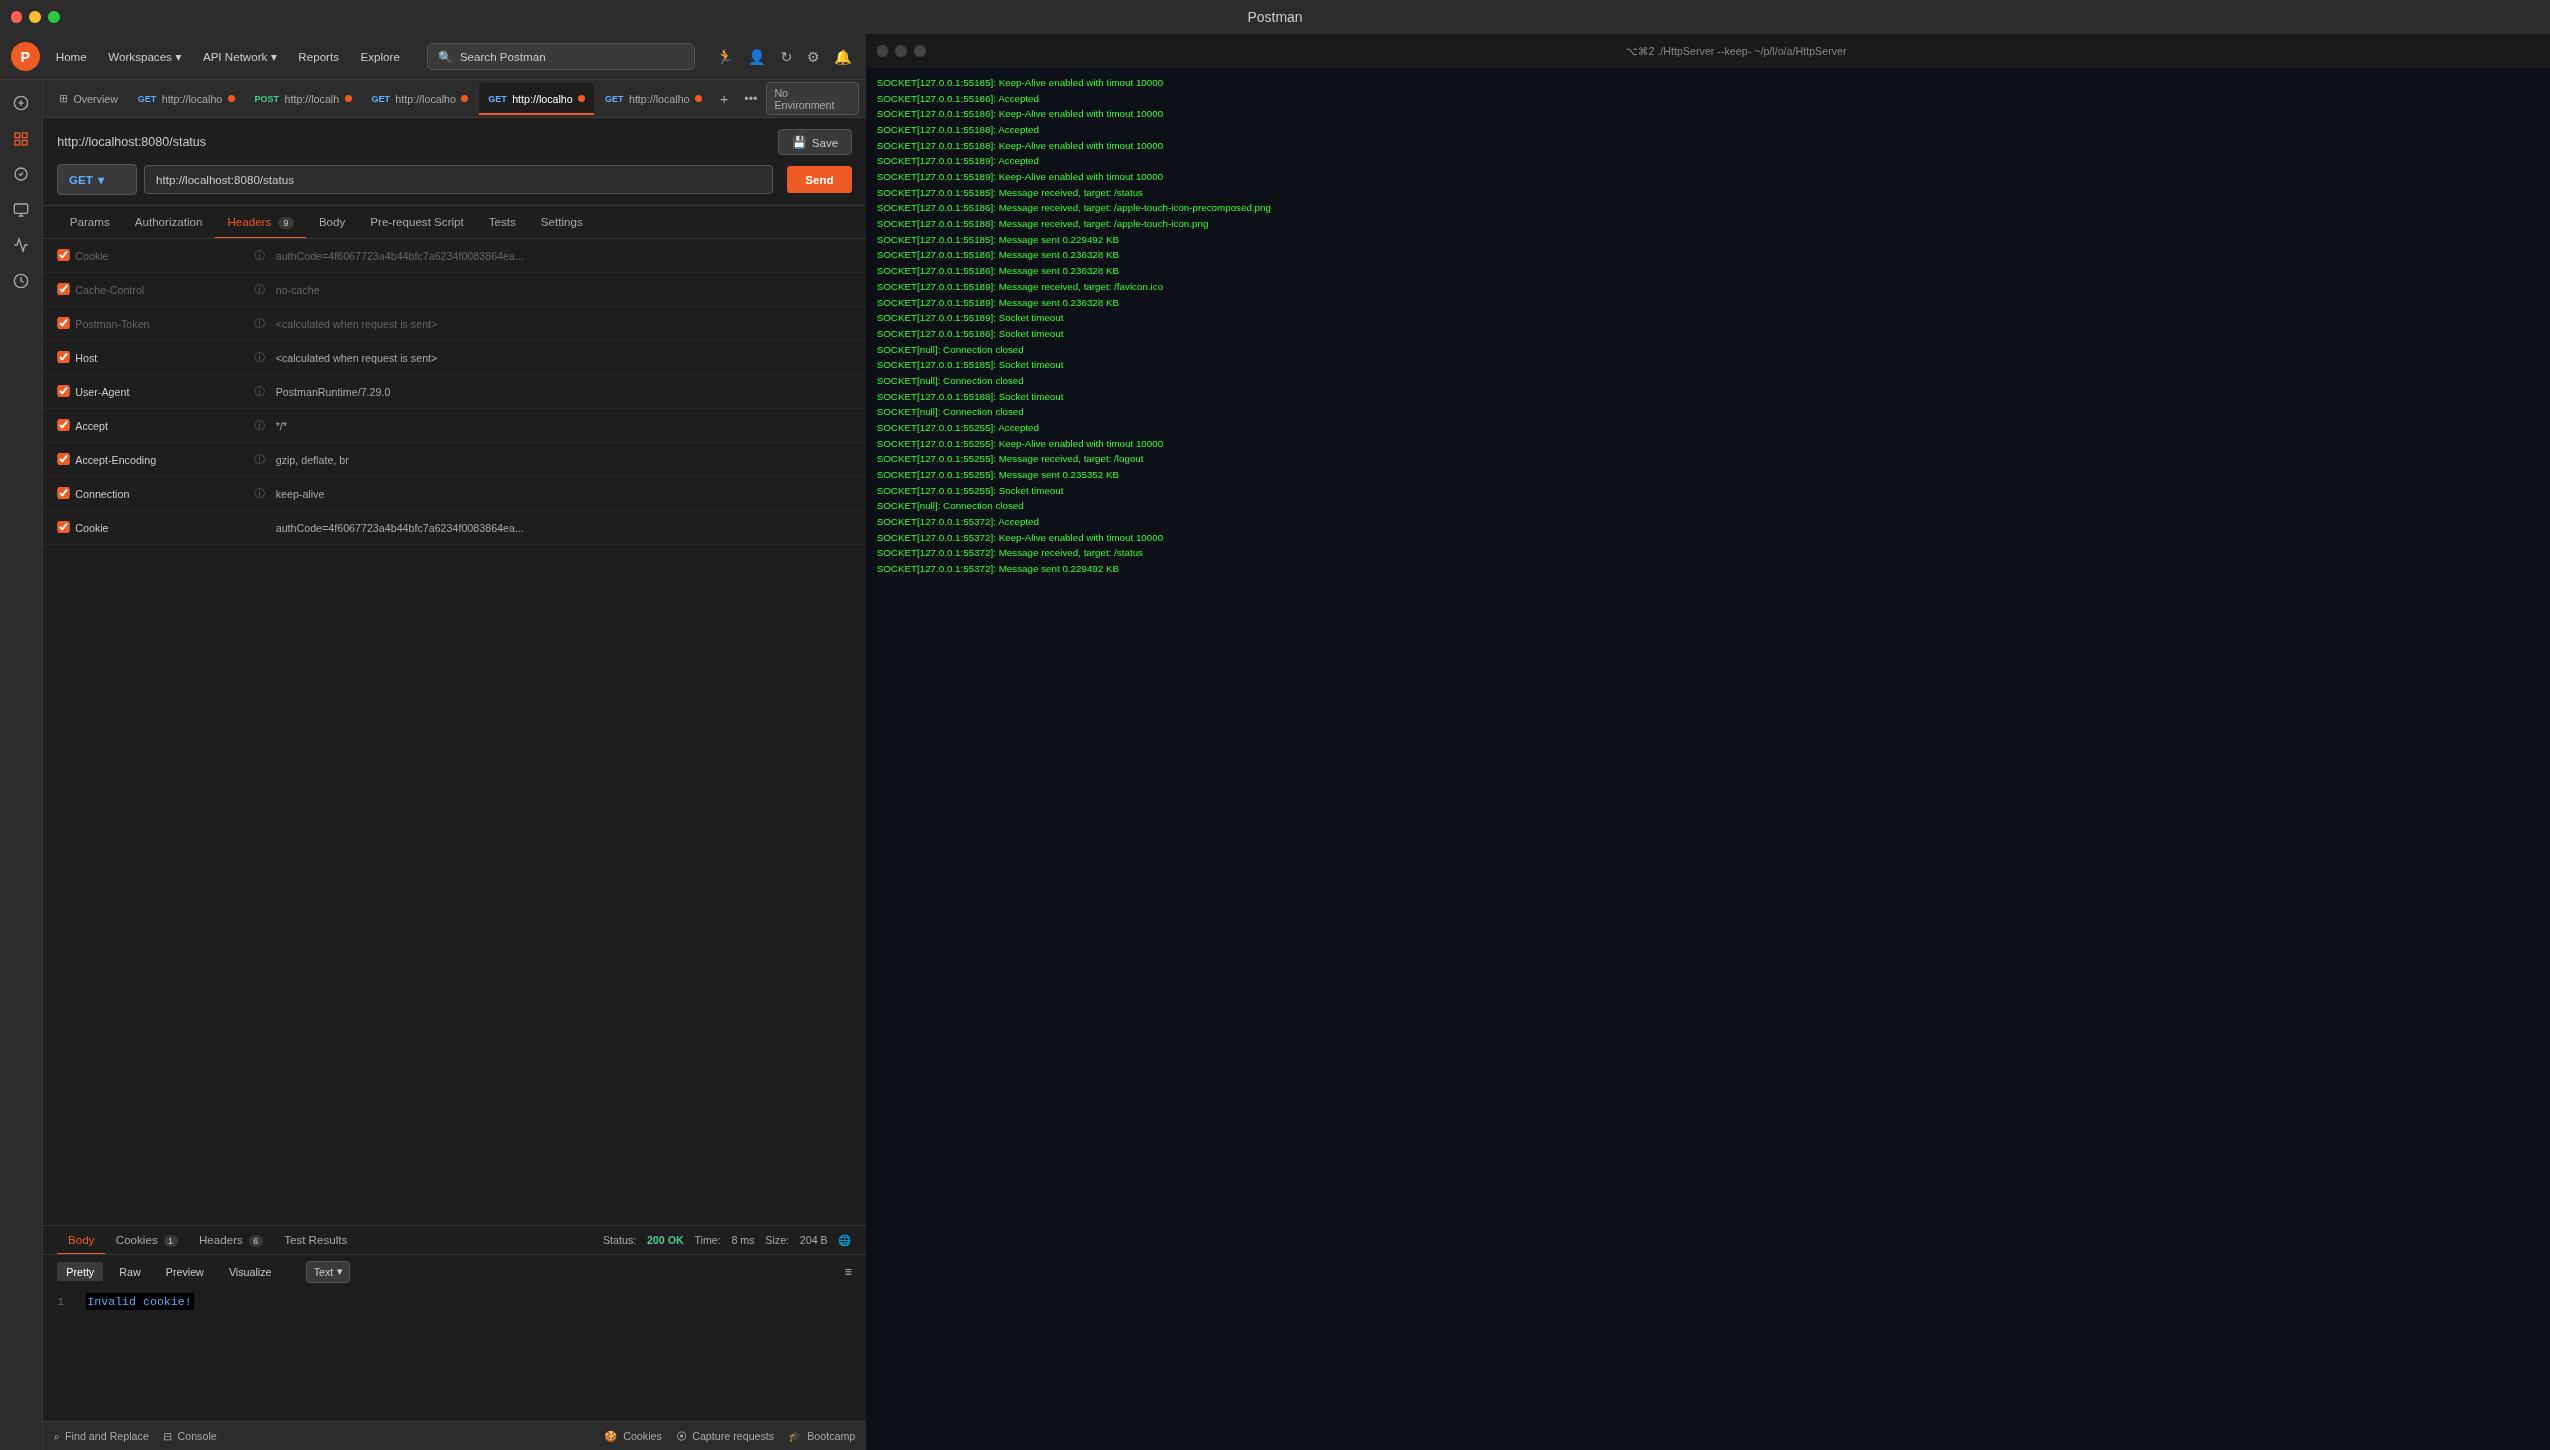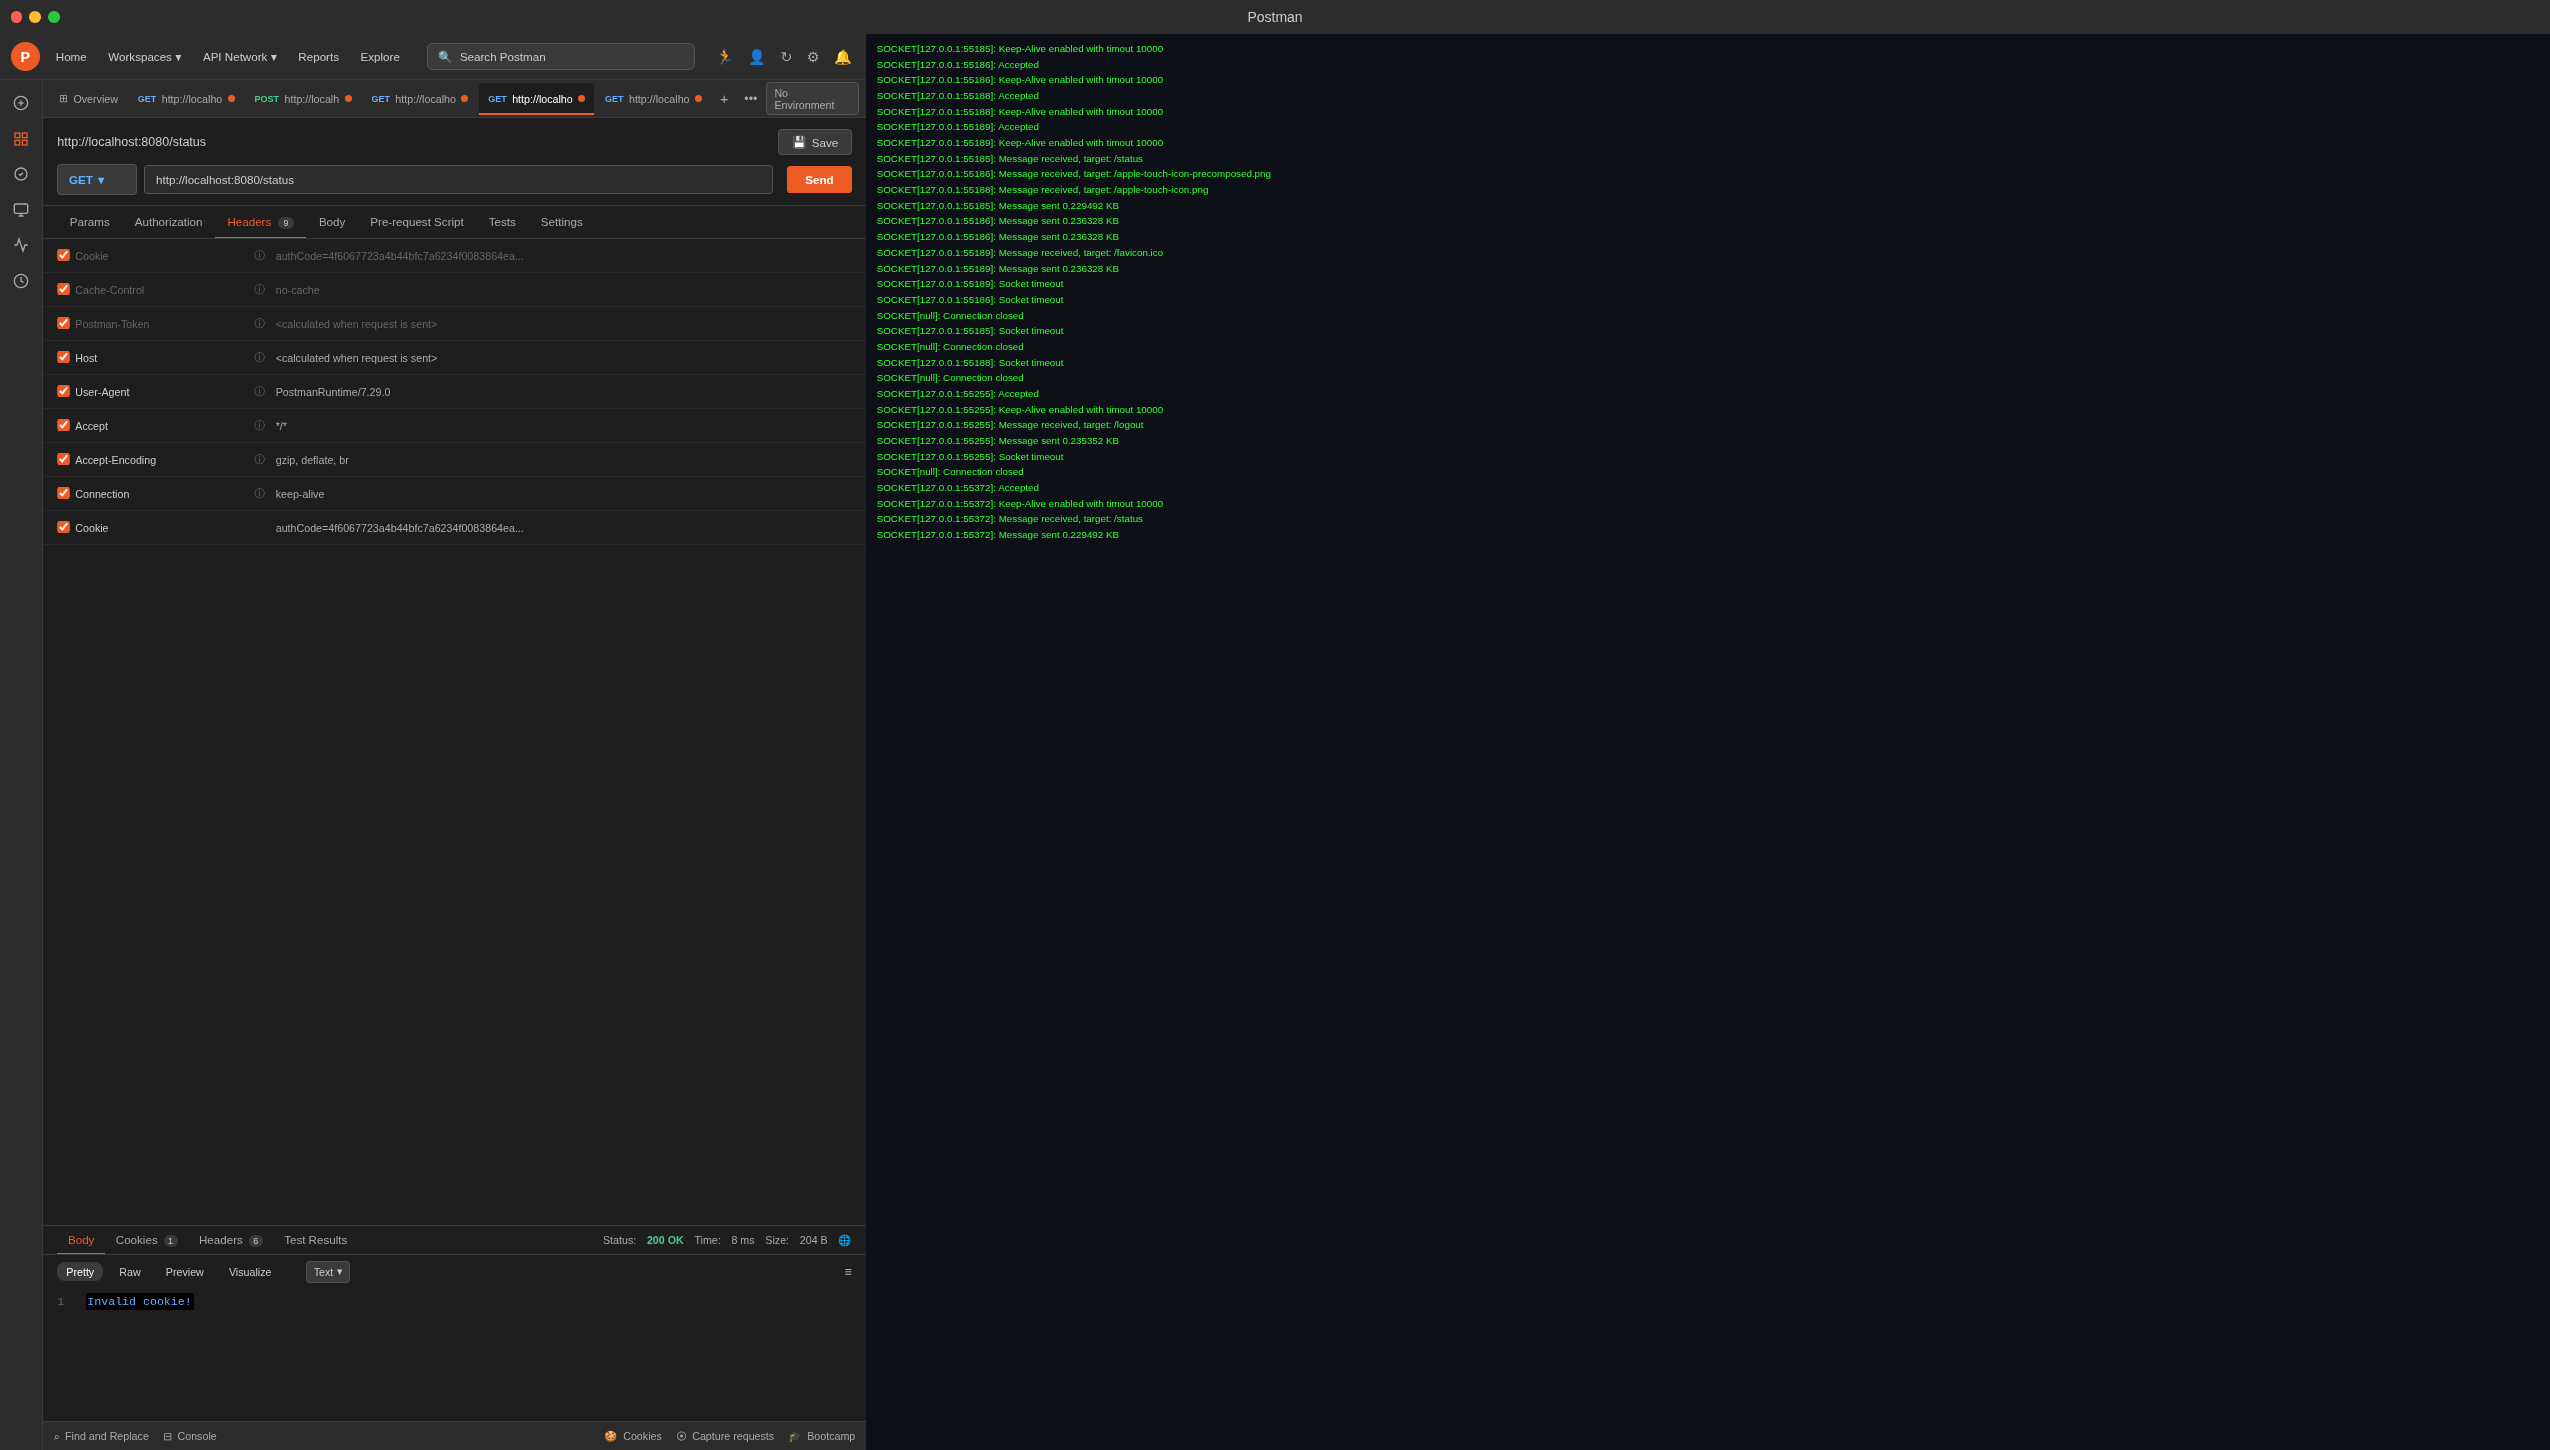--- a/index.html
+++ b/index.html
@@ -81,21 +81,21 @@
 
     
     .response-area { background: #1e1e1e; border-top: 0.9px solid #3a3a3a; display: flex; flex-direction: column; min-height: 179px; flex: 0 0 196px; }
     .resp-tabs-bar { display: flex; align-items: center; padding: 0 14.3px; border-bottom: 0.9px solid #3a3a3a; flex-shrink: 0; }
     .resp-tab { padding: 7.1px 10.7px; color: #aaa; cursor: pointer; font-size: 11.6px; border-bottom: 1.8px solid transparent; }
     .resp-tab.active { color: #ef5b25; border-bottom-color: #ef5b25; }
     .resp-tab-badge { background: #3a3a3a; color: #ccc; border-radius: 9px; padding: 0.9px 4.5px; font-size: 9px; margin-left: 2.7px; }
     .resp-status { margin-left: auto; display: flex; align-items: center; gap: 10.7px; font-size: 10.7px; color: #aaa; }
     .status-ok { color: #49cc90; font-weight: bold; }
     .resp-toolbar { display: flex; align-items: center; padding: 5.4px 14.3px; gap: 7.1px; flex-shrink: 0; }
-    .resp-format-btn { padding: 3.6px 9px; border-radius: 8px; cursor: pointer; font-size: 10.7px; color: #ccc; background: none; border: none; }
+    .resp-format-btn { padding: 3.6px 9px; border-radius: 2px; cursor: pointer; font-size: 10.7px; color: #ccc; background: none; border: none; }
     .resp-format-btn.active { background: #3a3a3a; color: #fff; }
     .resp-text-select { background: #3a3a3a; border: 0.9px solid #555; border-radius: 3.6px; color: #ccc; padding: 3.6px 7.1px; font-size: 10.7px; cursor: pointer; display: flex; align-items: center; gap: 3.6px; margin-left: 18px; }
     .resp-wrap-btn { background: none; border: none; color: #aaa; cursor: pointer; font-size: 12.5px; margin-left: auto; }
     .resp-body { flex: 1; padding: 7.1px 14.3px; overflow-y: auto; background: #1e1e1e; font-family: 'Monaco', 'Courier New', monospace; font-size: 11.6px; }
     .line-num { color: #666; margin-right: 14.3px; user-select: none; }
     .code-invalid { color: #61affe; }
     .code-highlight { background: #000000; padding: 1.8px 1.8px; }
 
     
     .status-bar { background: #2c2c2c; height: 29px; display: flex; align-items: center; padding: 0 10.7px; gap: 14.3px; border-top: 0.9px solid #3a3a3a; flex-shrink: 0; }
@@ -428,18 +428,26 @@
               <span>🎓</span>
               <span>Bootcamp</span>
             </div>
           </div>
         </div>
       </div>
     </div>
   </div>
 
   <div class="terminal-panel">
+    <div class="terminal-titlebar">
+      <div class="term-controls">
+        <button class="term-btn"></button>
+        <button class="term-btn"></button>
+        <button class="term-btn"></button>
+      </div>
+      <span class="term-title">⌥⌘2    ./HttpServer --keep- ~/p/l/o/a/HttpServer</span>
+    </div>
     <div class="terminal-body" id="terminal-output">
     <div class="term-line">SOCKET[127.0.0.1:55185]: Keep-Alive enabled with timout 10000</div><div class="term-line">SOCKET[127.0.0.1:55186]: Accepted</div><div class="term-line">SOCKET[127.0.0.1:55186]: Keep-Alive enabled with timout 10000</div><div class="term-line">SOCKET[127.0.0.1:55188]: Accepted</div><div class="term-line">SOCKET[127.0.0.1:55188]: Keep-Alive enabled with timout 10000</div><div class="term-line">SOCKET[127.0.0.1:55189]: Accepted</div><div class="term-line">SOCKET[127.0.0.1:55189]: Keep-Alive enabled with timout 10000</div><div class="term-line">SOCKET[127.0.0.1:55185]: Message received, target: /status</div><div class="term-line">SOCKET[127.0.0.1:55186]: Message received, target: /apple-touch-icon-precomposed.png</div><div class="term-line">SOCKET[127.0.0.1:55188]: Message received, target: /apple-touch-icon.png</div><div class="term-line">SOCKET[127.0.0.1:55185]: Message sent 0.229492 KB</div><div class="term-line">SOCKET[127.0.0.1:55186]: Message sent 0.236328 KB</div><div class="term-line">SOCKET[127.0.0.1:55186]: Message sent 0.236328 KB</div><div class="term-line">SOCKET[127.0.0.1:55189]: Message received, target: /favicon.ico</div><div class="term-line">SOCKET[127.0.0.1:55189]: Message sent 0.236328 KB</div><div class="term-line">SOCKET[127.0.0.1:55189]: Socket timeout</div><div class="term-line">SOCKET[127.0.0.1:55186]: Socket timeout</div><div class="term-line">SOCKET[null]: Connection closed</div><div class="term-line">SOCKET[127.0.0.1:55185]: Socket timeout</div><div class="term-line">SOCKET[null]: Connection closed</div><div class="term-line">SOCKET[127.0.0.1:55188]: Socket timeout</div><div class="term-line">SOCKET[null]: Connection closed</div><div class="term-line">SOCKET[127.0.0.1:55255]: Accepted</div><div class="term-line">SOCKET[127.0.0.1:55255]: Keep-Alive enabled with timout 10000</div><div class="term-line">SOCKET[127.0.0.1:55255]: Message received, target: /logout</div><div class="term-line">SOCKET[127.0.0.1:55255]: Message sent 0.235352 KB</div><div class="term-line">SOCKET[127.0.0.1:55255]: Socket timeout</div><div class="term-line">SOCKET[null]: Connection closed</div><div class="term-line">SOCKET[127.0.0.1:55372]: Accepted</div><div class="term-line">SOCKET[127.0.0.1:55372]: Keep-Alive enabled with timout 10000</div><div class="term-line">SOCKET[127.0.0.1:55372]: Message received, target: /status</div><div class="term-line">SOCKET[127.0.0.1:55372]: Message sent 0.229492 KB</div><span class="term-cursor"> </span></div>
   </div>
 
 </div>
 
 
 </body></html>

